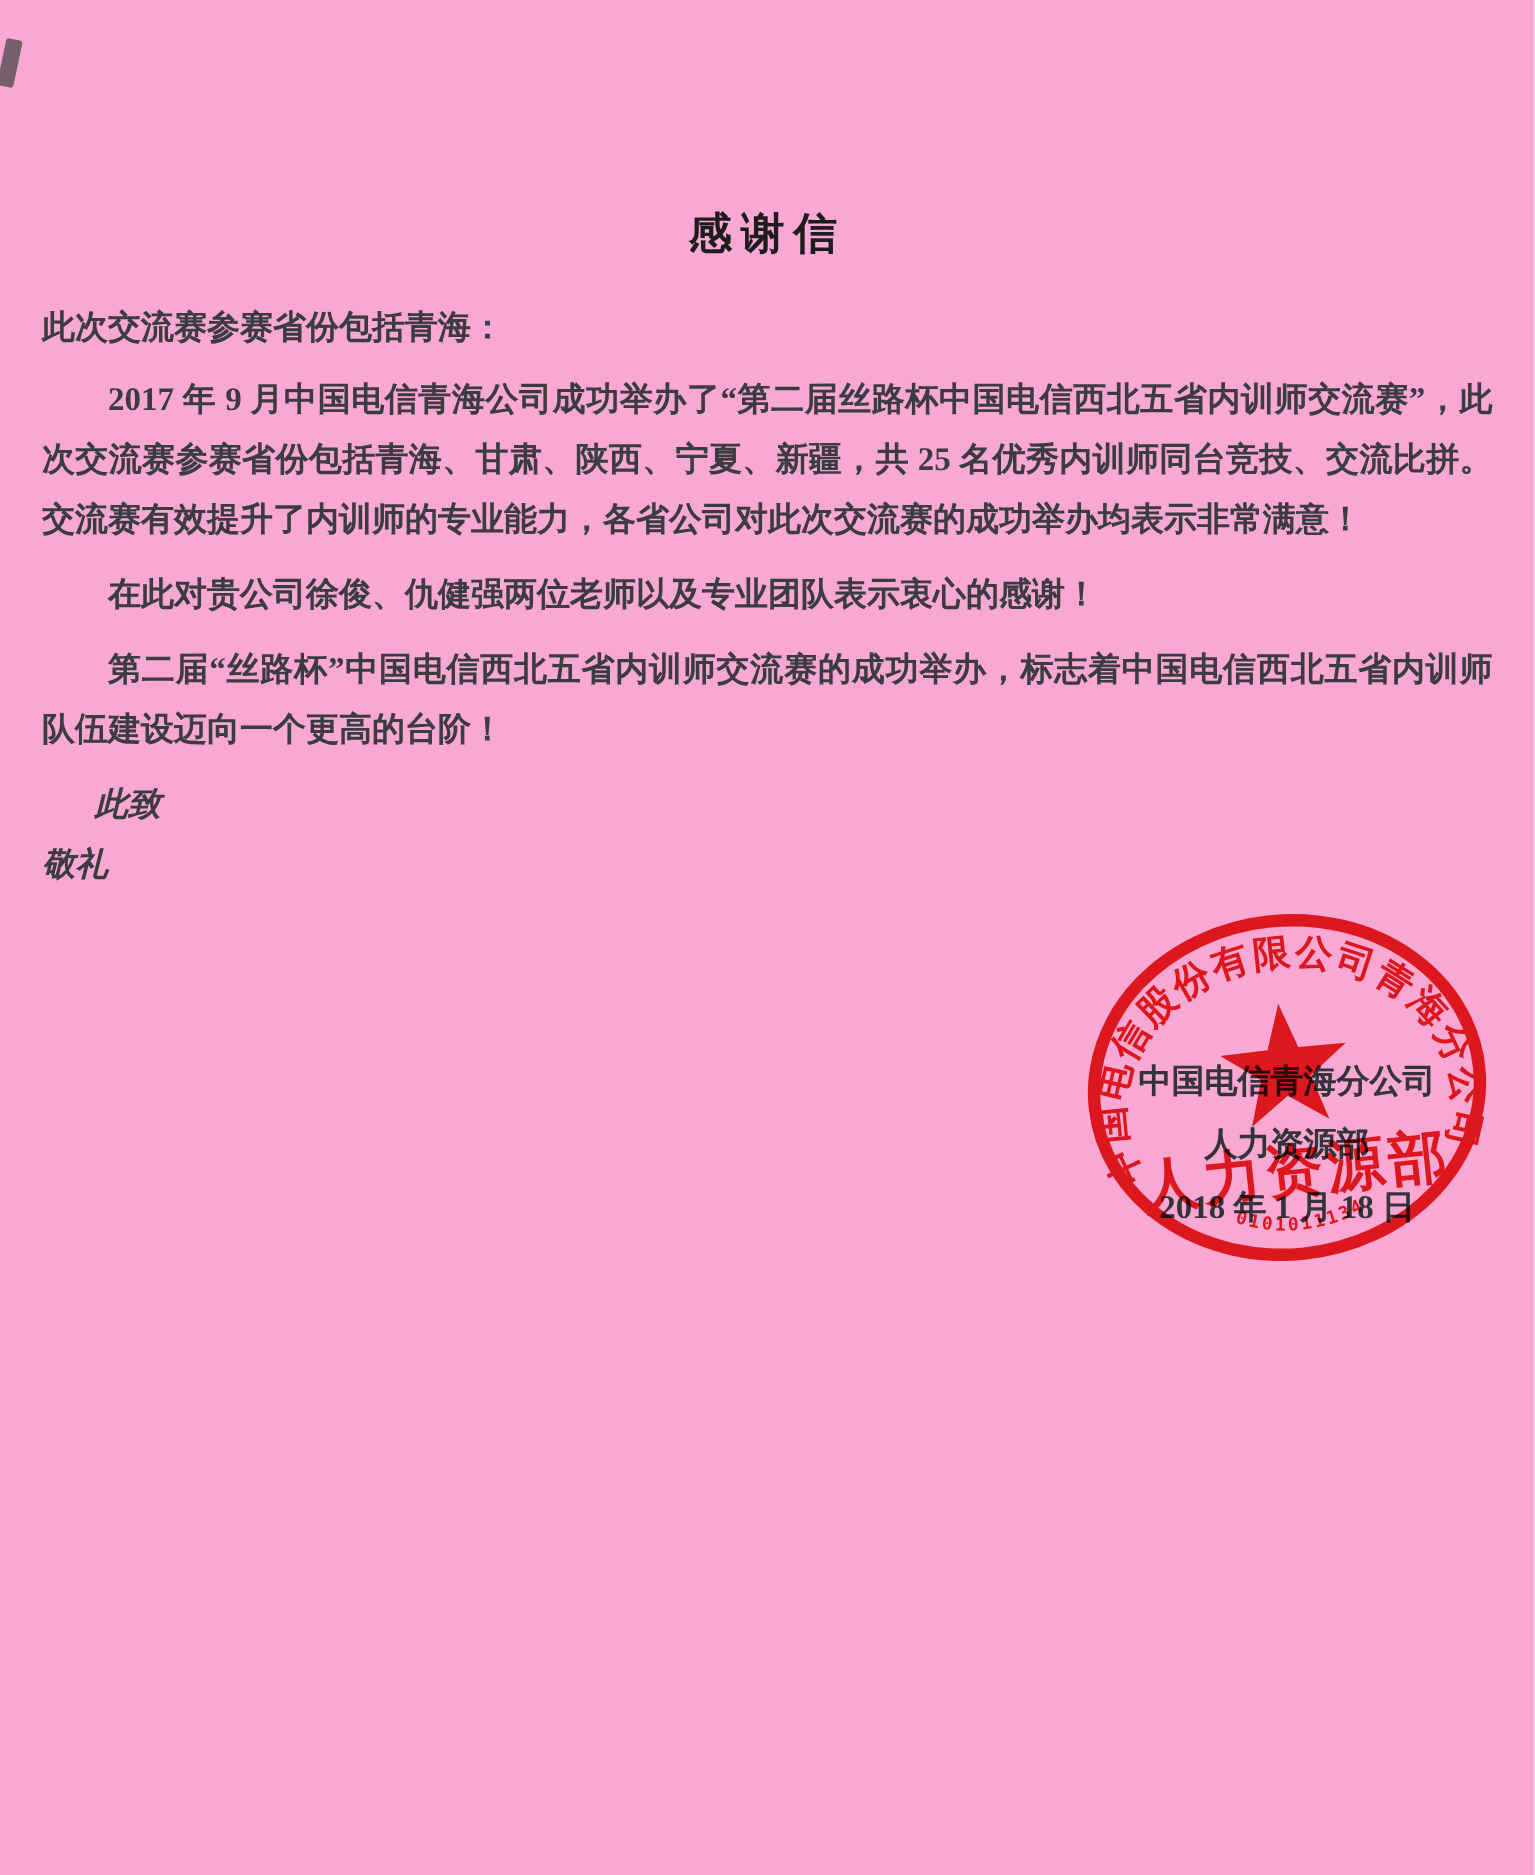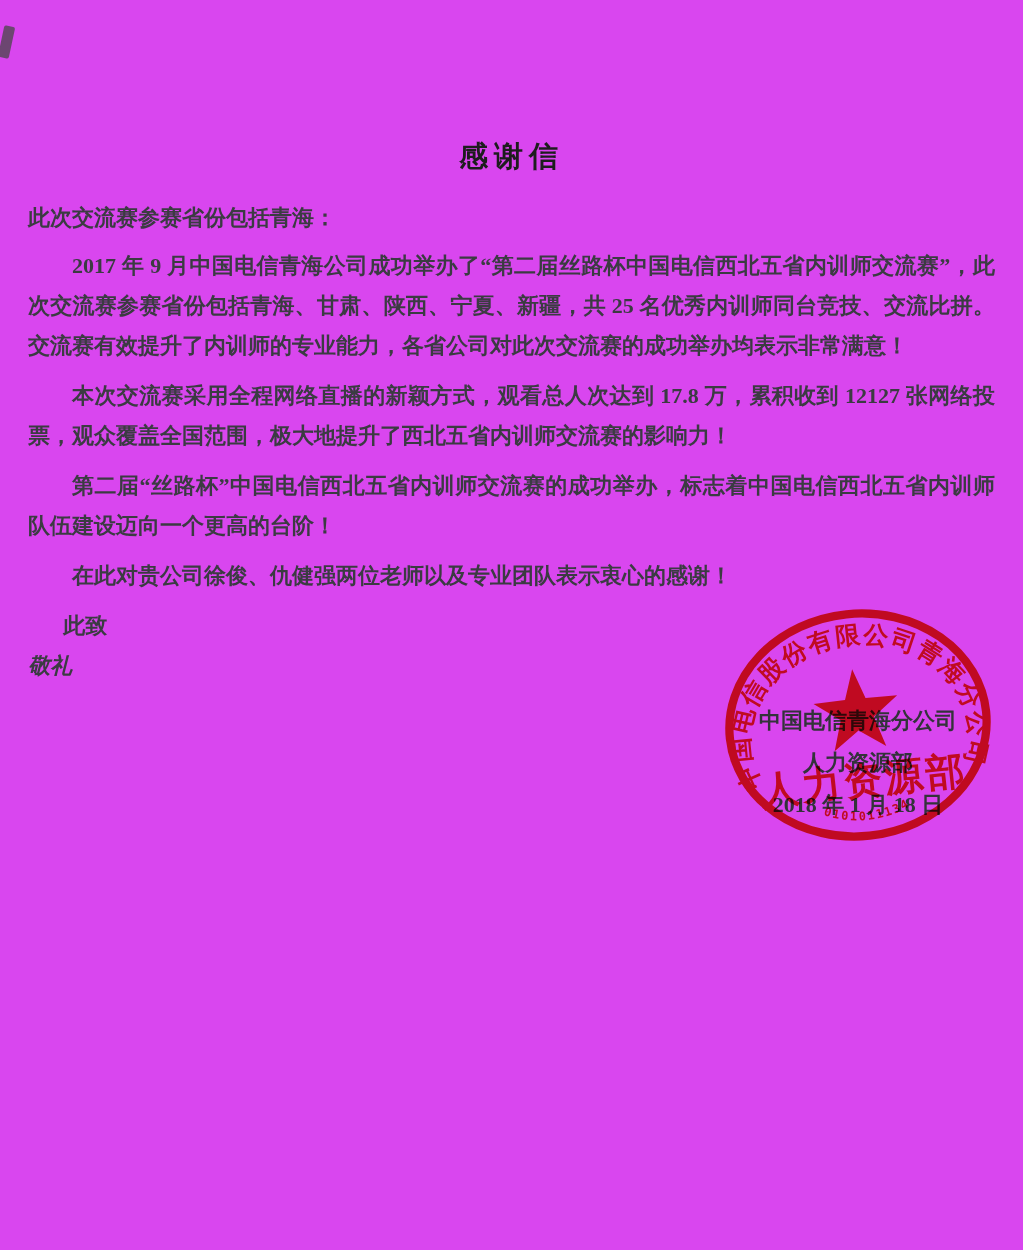--- a/index.html
+++ b/index.html
@@ -1,36 +1,36 @@
 <!DOCTYPE html>
 <html><head>
 <meta charset="utf-8">
 <style>
   html,body{margin:0;padding:0;}
   body{
     width:1023px;height:1250px;background:#ffffff;
     font-family:"Liberation Serif","DejaVu Serif",serif;
     position:relative;overflow:hidden;
   }
-  .page{position:absolute;inset:0;background:#d946ef;}
+  .page{position:absolute;inset:0;background:#f9a8d4;}
   .scan-artifact{
     position:absolute;left:1px;top:26px;width:11px;height:32px;
     background:#474747;transform:rotate(12deg);opacity:.75;border-radius:2px;
   }
   .content{
     position:absolute;left:28px;right:28px;top:140px;
     color:#3b3b42;font-size:22px;line-height:40px;font-weight:700;
   }
   .doc-title{
     text-align:center;font-size:29px;color:#1d1d1d;font-weight:800;
     letter-spacing:6px;margin:0 0 26px 0;line-height:32px;
   }
   .salutation{margin:0 0 8px 0;}
   .para{margin:0 0 10px 0;text-indent:2em;text-align:justify;}
-  .closing-cizhi{margin:2px 0 0 0;text-indent:1.6em;}
+  .closing-cizhi{margin:2px 0 0 0;text-indent:1.6em;font-style:italic;}
   .closing-jingli{margin:0;font-style:italic;}
   .signature{
     position:absolute;left:718px;top:700px;width:280px;
     text-align:center;color:#33333a;font-size:22px;line-height:42px;
     font-weight:700;z-index:1;
   }
   .signature div{white-space:nowrap;}
   .stamp{
     position:absolute;left:720px;top:600px;width:276px;height:250px;
     z-index:2;mix-blend-mode:multiply;opacity:.93;
@@ -41,23 +41,22 @@
 <body>
 
 <div class="page">
 
   <div class="scan-artifact"></div>
 
   <div class="content">
     <h1 class="doc-title">感谢信</h1>
     <p class="salutation">此次交流赛参赛省份包括青海：</p>
     <p class="para">2017 年 9 月中国电信青海公司成功举办了“第二届丝路杯中国电信西北五省内训师交流赛”，此次交流赛参赛省份包括青海、甘肃、陕西、宁夏、新疆，共 25 名优秀内训师同台竞技、交流比拼。交流赛有效提升了内训师的专业能力，各省公司对此次交流赛的成功举办均表示非常满意！</p>
-    <p class="para">本次交流赛采用全程网络直播的新颖方式，观看总人次达到 17.8 万，累积收到 12127 张网络投票，观众覆盖全国范围，极大地提升了西北五省内训师交流赛的影响力！</p>
+    <p class="para">在此对贵公司徐俊、仇健强两位老师以及专业团队表示衷心的感谢！</p>
     <p class="para">第二届“丝路杯”中国电信西北五省内训师交流赛的成功举办，标志着中国电信西北五省内训师队伍建设迈向一个更高的台阶！</p>
-    <p class="para">在此对贵公司徐俊、仇健强两位老师以及专业团队表示衷心的感谢！</p>
     <p class="closing-cizhi">此致</p>
     <p class="closing-jingli">敬礼</p>
   </div>
 
   <div class="signature">
     <div>中国电信青海分公司</div>
     <div>人力资源部</div>
     <div>2018 年 1 月 18 日</div>
   </div>
 

